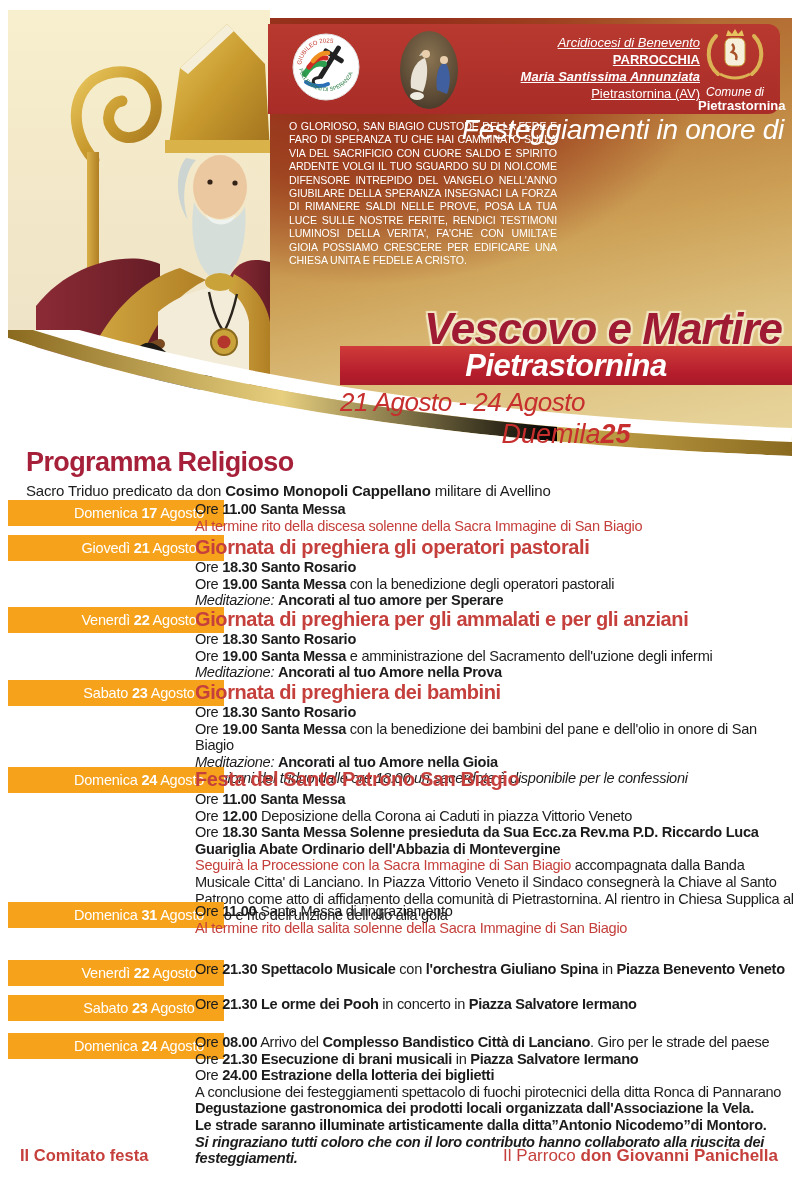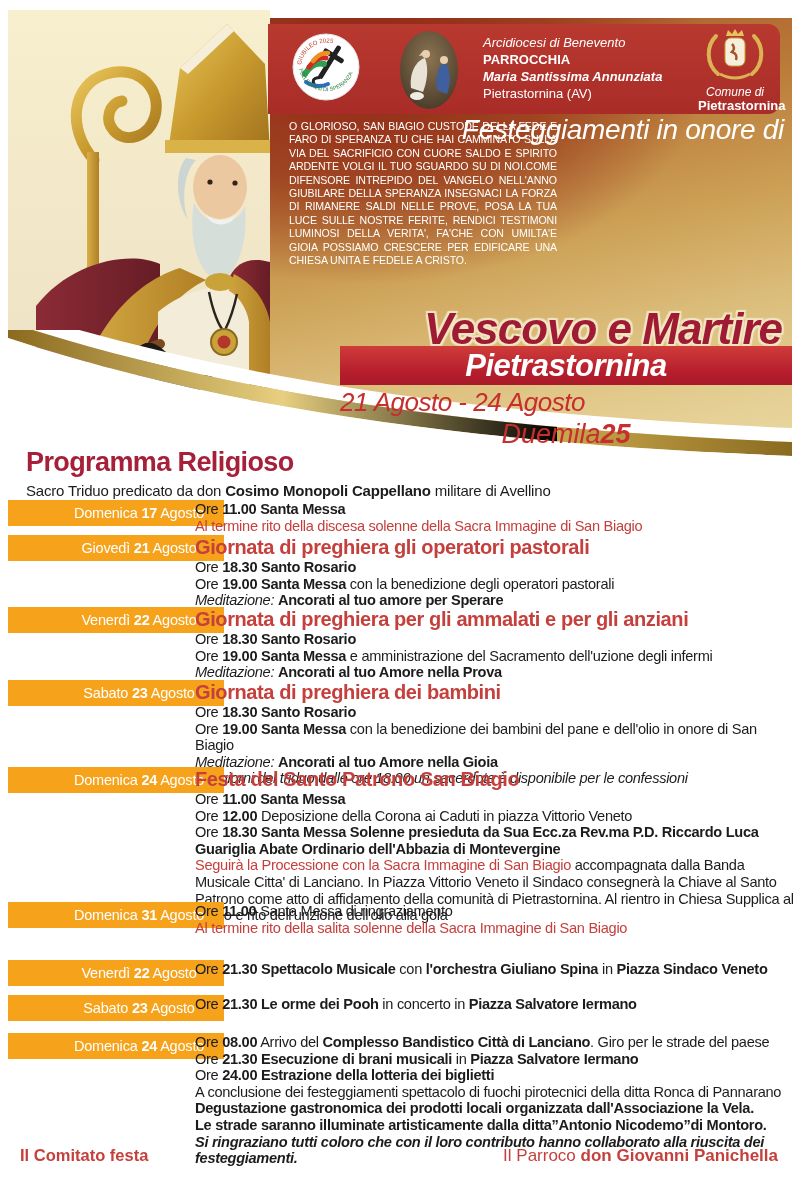--- a/index.html
+++ b/index.html
@@ -11,21 +11,21 @@
   .photo{position:absolute;left:0;top:2px;width:262px;height:440px;z-index:1;}
   .panel{position:absolute;left:262px;top:10px;width:522px;height:434px;z-index:1;
     background:
       radial-gradient(ellipse 480px 310px at 18% 10%, rgba(143,35,23,.97) 0%, rgba(152,55,27,.8) 40%, rgba(170,90,40,0) 72%),
       linear-gradient(168deg,#a8502b 0%,#b97a38 28%,#cda157 52%,#dcbf7d 72%,#ead9a2 100%);}
 
   .redband{position:absolute;left:260px;top:16px;width:512px;height:90px;z-index:3;
     background:linear-gradient(#b8392f,#a92c28);border-radius:0 12px 12px 0;}
   .jubilee{position:absolute;left:24px;top:9px;width:68px;height:68px;}
   .annunc{position:absolute;left:131px;top:6px;width:60px;height:80px;}
-  .church-block{position:absolute;left:215px;top:10px;width:224px;text-align:left;color:#fff;}
+  .church-block{position:absolute;left:208px;top:10px;width:224px;text-align:right;color:#fff;text-decoration:underline;}
   .church-block div{line-height:17px;font-size:13px;}
   .ch1{font-style:italic;}
   .ch2,.ch3{font-weight:bold;}
   .ch3{font-style:italic;}
   .crest{position:absolute;left:430px;top:4px;width:74px;height:84px;text-align:center;color:#fff;}
   .crest .c1{font-size:12px;font-style:italic;line-height:13px;}
   .crest .c2{font-size:13px;font-weight:bold;line-height:14px;}
 
   .prayer{position:absolute;left:281px;top:112px;width:268px;z-index:3;color:#fff;
     font-size:10.6px;line-height:13.4px;text-align:justify;letter-spacing:-0.1px;}
@@ -276,21 +276,21 @@
           <div class="pcontent">
             <div class="pline"><span class="sg-n">Ore </span><span class="sg-b">11.00</span><span class="sg-n"> Santa Messa di ringraziamento</span></div>
             <div class="pline"><span class="sg-r">Al termine rito della salita solenne della Sacra Immagine di San Biagio</span></div>
           </div>
         </div>
       </div>
     <div id="civ-rows">
         <div class="prow" style="top: 960px;">
           <div class="pbanner"><span class="sg-n">Venerdì </span><span class="sg-b">22</span><span class="sg-n"> Agosto</span></div>
           <div class="pcontent">
-            <div class="pline"><span class="sg-n">Ore </span><span class="sg-b">21.30 Spettacolo Musicale</span><span class="sg-n"> con </span><span class="sg-b">l'orchestra Giuliano Spina</span><span class="sg-n"> in </span><span class="sg-b">Piazza Sindaco Veneto</span></div>
+            <div class="pline"><span class="sg-n">Ore </span><span class="sg-b">21.30 Spettacolo Musicale</span><span class="sg-n"> con </span><span class="sg-b">l'orchestra Giuliano Spina</span><span class="sg-n"> in </span><span class="sg-b">Piazza Benevento Veneto</span></div>
           </div>
         </div>
         <div class="prow" style="top: 995px;">
           <div class="pbanner"><span class="sg-n">Sabato </span><span class="sg-b">23</span><span class="sg-n"> Agosto</span></div>
           <div class="pcontent">
             <div class="pline"><span class="sg-n">Ore </span><span class="sg-b">21.30 Le orme dei Pooh</span><span class="sg-n"> in concerto in </span><span class="sg-b">Piazza Salvatore Iermano</span></div>
           </div>
         </div>
         <div class="prow" style="top: 1033px;">
           <div class="pbanner"><span class="sg-n">Domenica </span><span class="sg-b">24</span><span class="sg-n"> Agosto</span></div>

